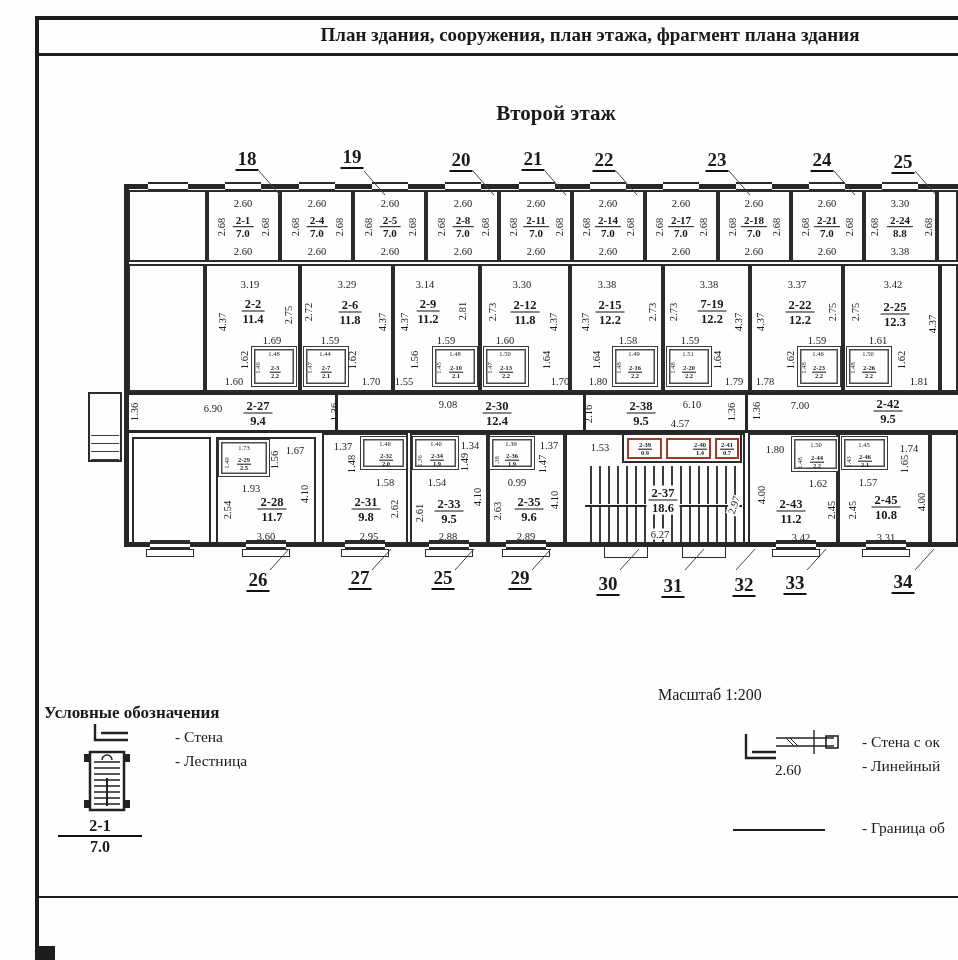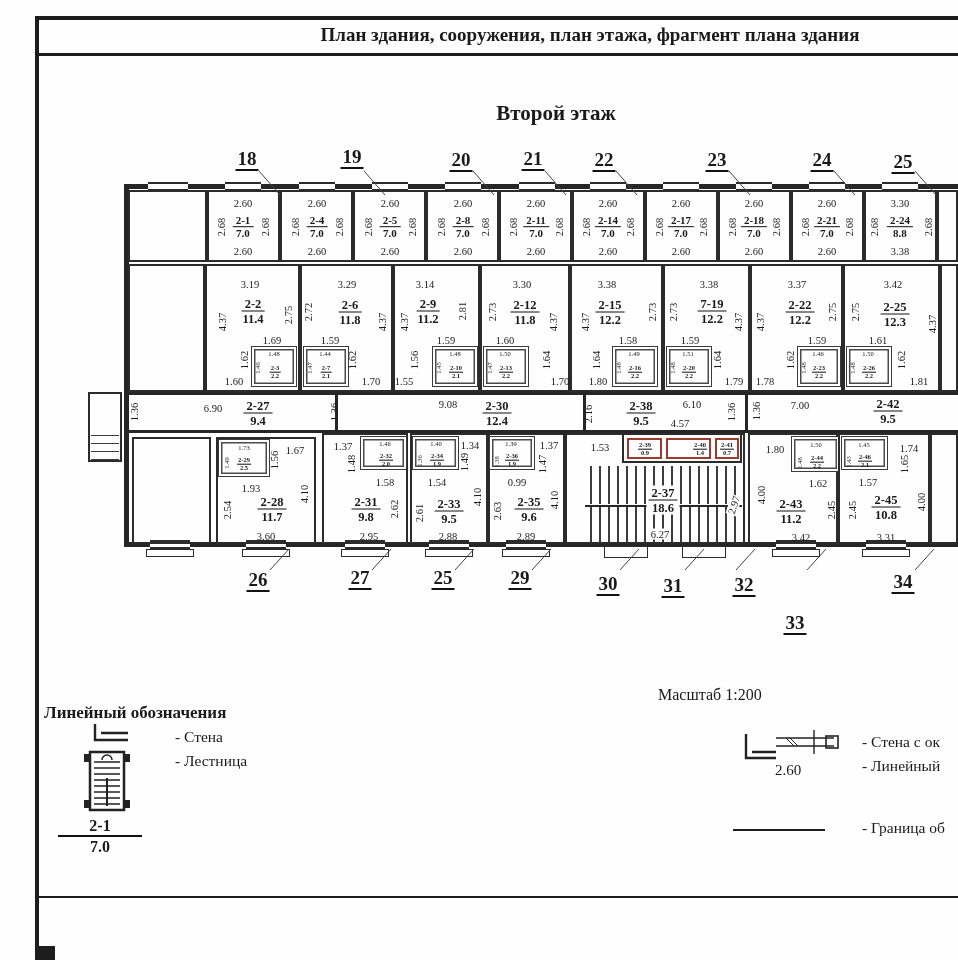--- a/index.html
+++ b/index.html
@@ -383,27 +383,27 @@
       <div class="num" style="left: 717px; top: 160px;"><span>23</span></div>
       <div class="num" style="left: 822px; top: 160px;"><span>24</span></div>
       <div class="num" style="left: 903px; top: 162px;"><span>25</span></div>
       <div class="num" style="left: 258px; top: 580px;"><span>26</span></div>
       <div class="num" style="left: 360px; top: 578px;"><span>27</span></div>
       <div class="num" style="left: 443px; top: 578px;"><span>25</span></div>
       <div class="num" style="left: 520px; top: 578px;"><span>29</span></div>
       <div class="num" style="left: 608px; top: 584px;"><span>30</span></div>
       <div class="num" style="left: 673px; top: 586px;"><span>31</span></div>
       <div class="num" style="left: 744px; top: 585px;"><span>32</span></div>
-      <div class="num" style="left: 795px; top: 583px; margin-top: 40px;"><span>33</span></div>
+      <div class="num" style="left: 795px; top: 583px;"><span>33</span></div>
       <div class="num" style="left: 903px; top: 582px;"><span>34</span></div>
     </div>
 
   <div class="scale">Масштаб 1:200</div>
 
-  <div class="leg-head">Линейный обозначения</div>
+  <div class="leg-head">Условные обозначения</div>
 
   <svg class="overlay" style="left:92px;top:722px;" width="40" height="24">
     <path d="M3,2 V18 H36 M9,11 H36" stroke="#222" stroke-width="2.4" fill="none"></path>
   </svg>
   <div class="leg-label" style="left:175px;top:728px;">- Стена</div>
 
   <svg class="overlay" style="left:84px;top:748px;" width="46" height="68">
     <rect x="6" y="4" width="34" height="58" fill="none" stroke="#222" stroke-width="2.5"></rect>
     <path d="M10,14 H36 M10,20 H36 M10,26 H36 M10,32 H36 M10,38 H36 M10,44 H36 M10,50 H36 M10,56 H36" stroke="#222" stroke-width="1.3"></path>
     <path d="M23,30 V58" stroke="#222" stroke-width="2"></path>

